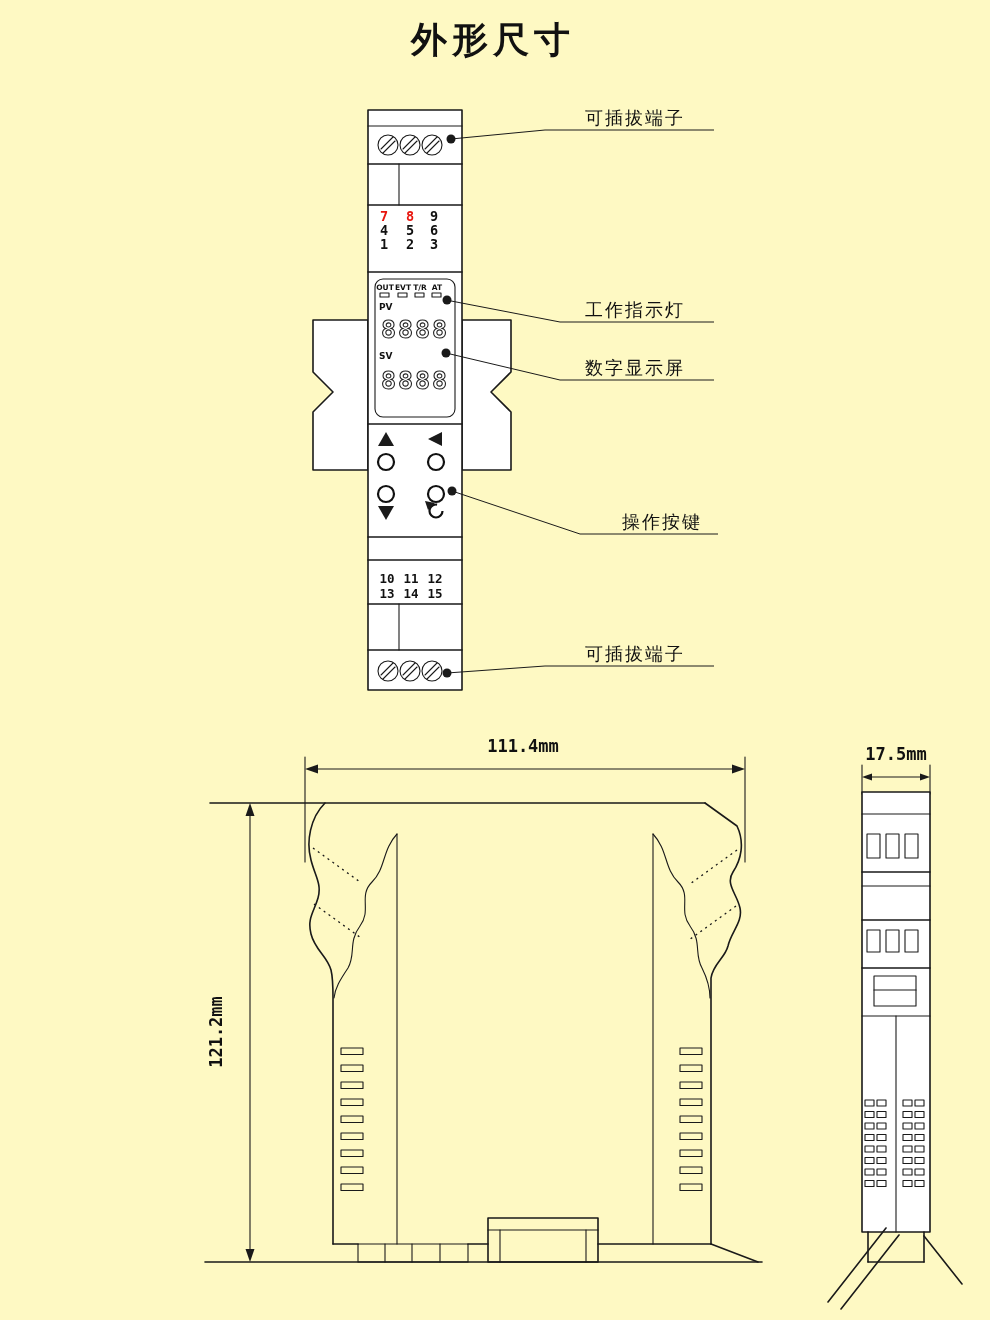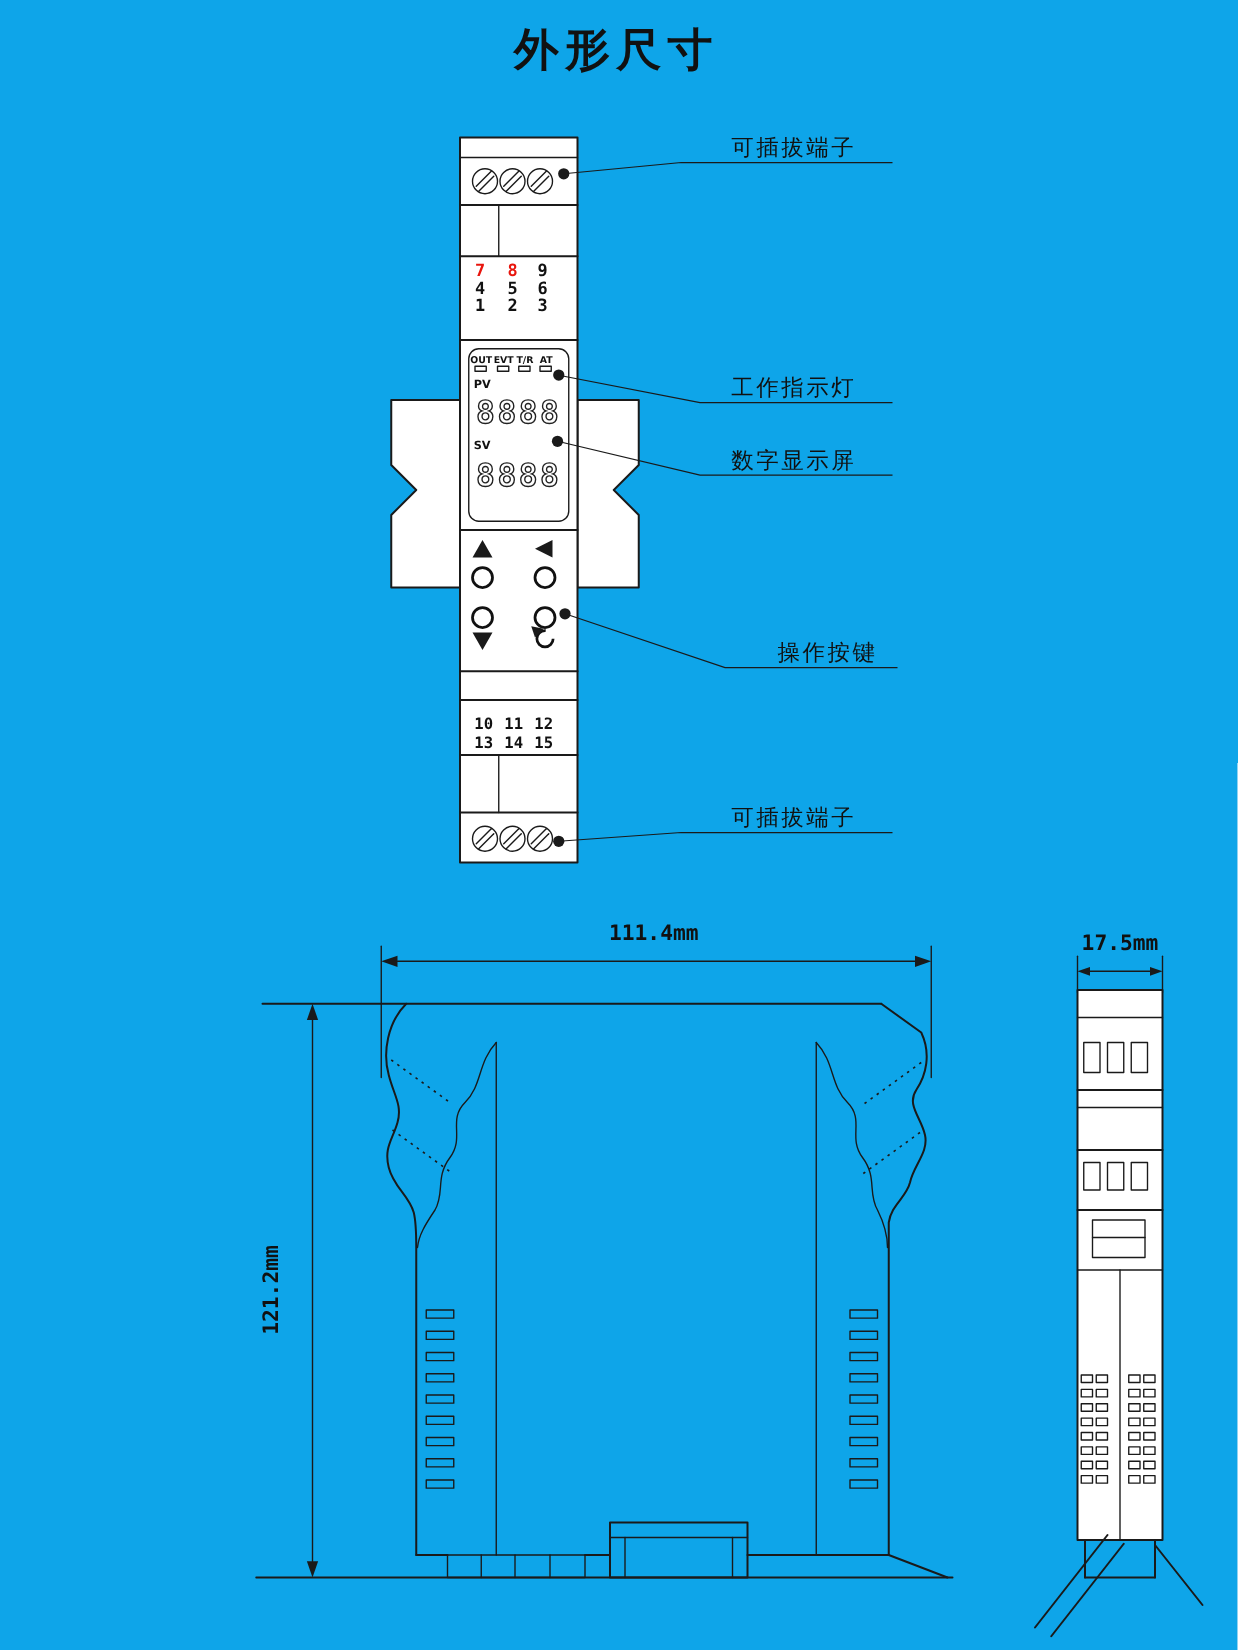--- a/index.html
+++ b/index.html
@@ -1,16 +1,16 @@
 <!DOCTYPE html>
 <html><head>
 <meta charset="utf-8">
 <style>
   html,body{margin:0;padding:0;background:#f7f7f7;}
-  .canvas{position:relative;width:990px;height:1320px;background:#0ea5e9;font-family:"DejaVu Sans",sans-serif;overflow:hidden;}
+  .canvas{position:relative;width:990px;height:1320px;background:#fef9c3;font-family:"DejaVu Sans",sans-serif;overflow:hidden;}
   svg{display:block;fill:#111;}
   .ln{stroke:#1a1a1a;fill:none;stroke-width:1.6;stroke-linecap:round;stroke-linejoin:round;}
   .panel{stroke:#1a1a1a;fill:#ffffff;stroke-width:1.6;stroke-linejoin:round;}
   .thin{stroke:#1a1a1a;fill:none;stroke-width:1.1;stroke-linecap:round;stroke-linejoin:round;}
   .leader{stroke:#1a1a1a;fill:none;stroke-width:1;}
   .dotted{stroke:#1a1a1a;fill:none;stroke-width:1.3;stroke-dasharray:2 4;}
   .solid{fill:#1a1a1a;stroke:none;}
   .btn{stroke:#111;fill:none;stroke-width:2.2;}
   .title-text{font-size:36px;font-weight:bold;letter-spacing:5px;}
   .cjk{font-size:18px;letter-spacing:2px;}

